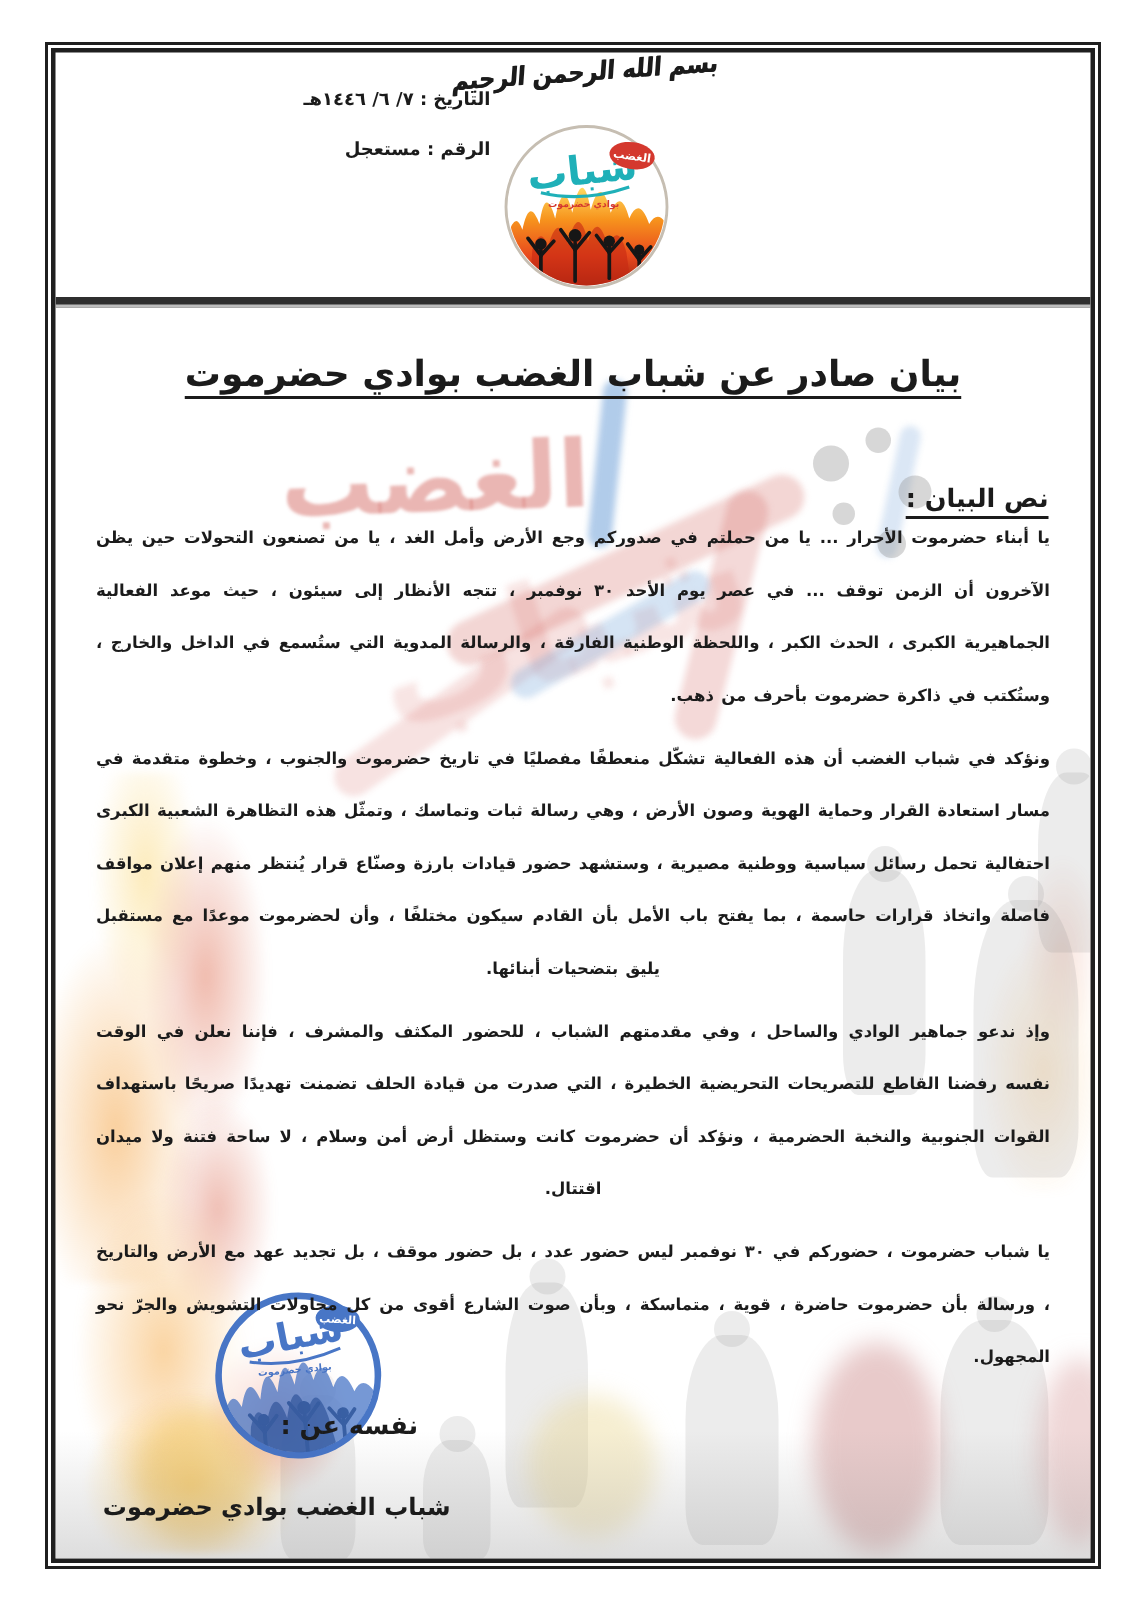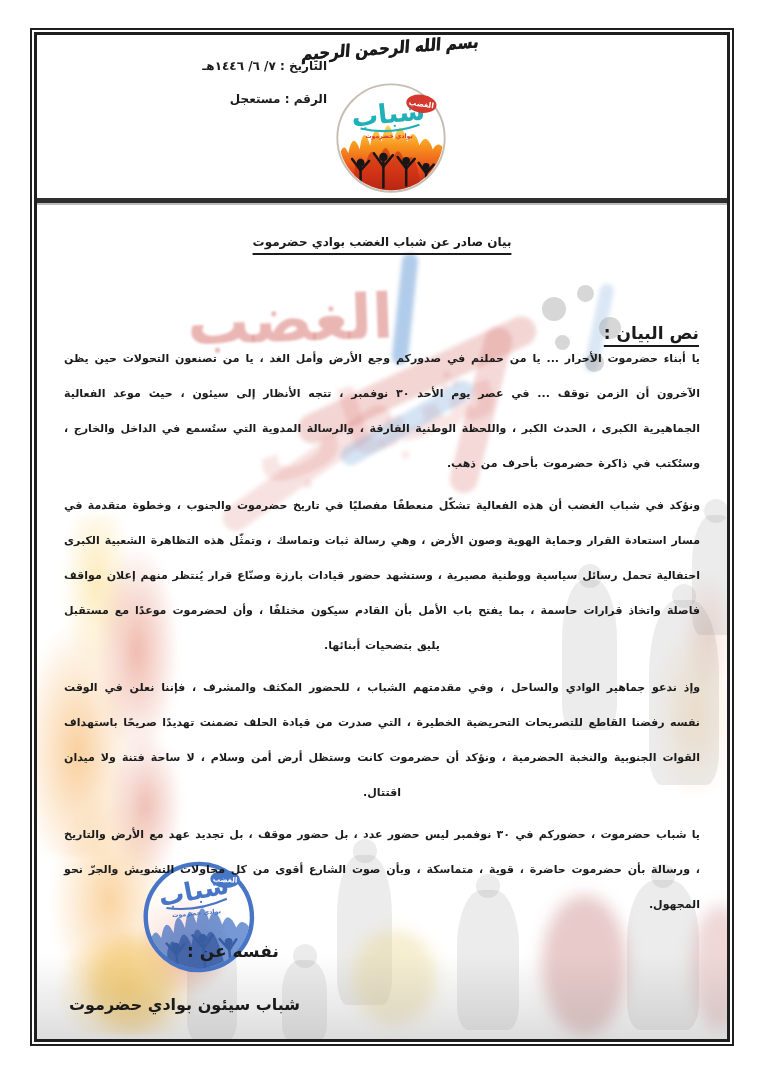--- a/index.html
+++ b/index.html
@@ -69,21 +69,21 @@
   .hdr-meta div{margin-bottom:19px;white-space:nowrap;}
   .bismillah{position:absolute;left:253px;top:4px;width:200px;text-align:center;z-index:2;
       font-size:15px;font-weight:700;letter-spacing:-1px;
       transform:rotate(-4deg) skewX(-8deg) scaleY(1.15);
       text-shadow:.5px 0 #1b1b1b;}
   .logo{position:absolute;left:297px;top:46px;z-index:2;}
   .hr-sep{position:absolute;left:0;right:0;top:163px;height:5px;background:#2e2e2e;
       border-bottom:2px solid #bdbdbd;z-index:2;}
   
   .doc-title{position:absolute;left:0;right:0;top:200px;text-align:center;z-index:2;
-      font-size:12px;font-weight:700;}
+      font-size:24px;font-weight:700;}
   .doc-title span{text-decoration:underline;text-decoration-thickness:2px;text-underline-offset:7px;}
   .body-label{position:absolute;right:28px;top:262px;z-index:2;font-size:17px;font-weight:700;
       text-decoration:underline;text-decoration-thickness:2px;text-underline-offset:6px;margin-top:26px;}
   .body-text{position:absolute;left:27px;top:306px;width:636px;z-index:2;direction:rtl;}
   .body-text p{margin:0 0 7px 0;font-size:11px;font-weight:700;line-height:35px;
       text-align:justify;word-spacing:1px;}
   .body-text p.center-last{text-align-last:center;}
   
   .stamp{position:absolute;left:103px;top:823px;z-index:1;transform:rotate(-5deg);opacity:.95;}
   .issued-label{position:absolute;left:150px;top:906px;z-index:2;font-size:17px;font-weight:700;white-space:nowrap;}
@@ -230,17 +230,17 @@
           <path d="M28,48 Q58,55 90,44" stroke="#3f6fc4" stroke-width="2" fill="none"></path>
           <g transform="rotate(8 90 24)">
             <ellipse cx="90" cy="24" rx="15" ry="9" fill="#3f6fc4"></ellipse>
             <text x="90" y="27" font-size="7.5" font-weight="bold" fill="#ffffff" text-anchor="middle">الغضب</text>
           </g>
           <text x="58" y="58" font-size="6.5" font-weight="bold" fill="#3f6fc4" text-anchor="middle">بوادي حضرموت</text>
         </svg>
       </div>
 
       <div class="issued-label">نفسه عن :</div>
-      <div class="issued-org">شباب سيئون بوادي حضرموت</div>
+      <div class="issued-org">شباب الغضب بوادي حضرموت</div>
 
     </div>
   </div>
 </div>
 
 </body></html>

